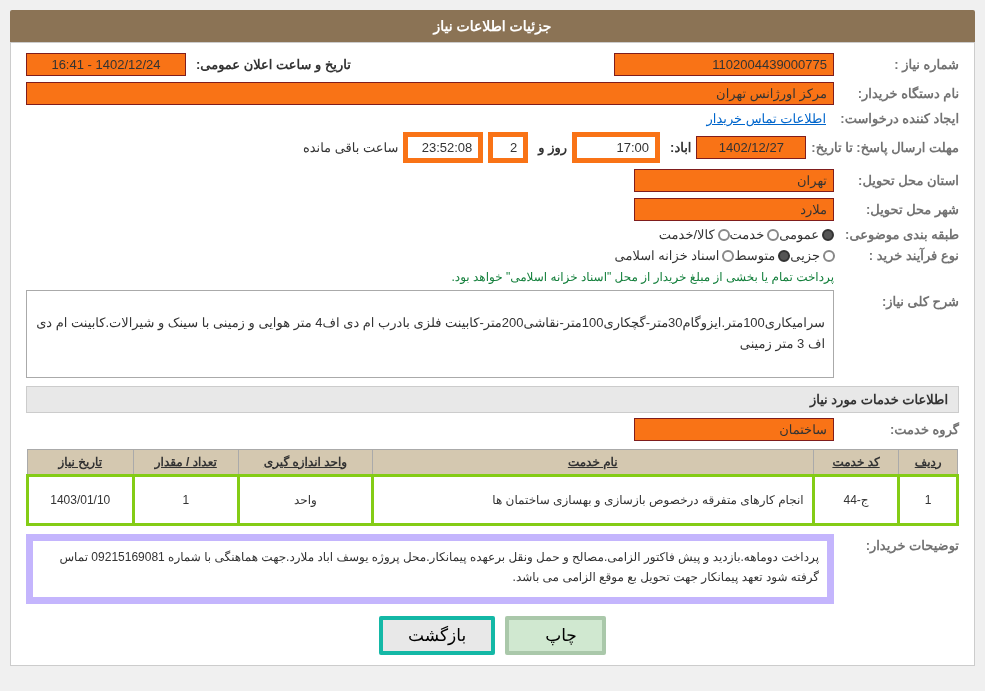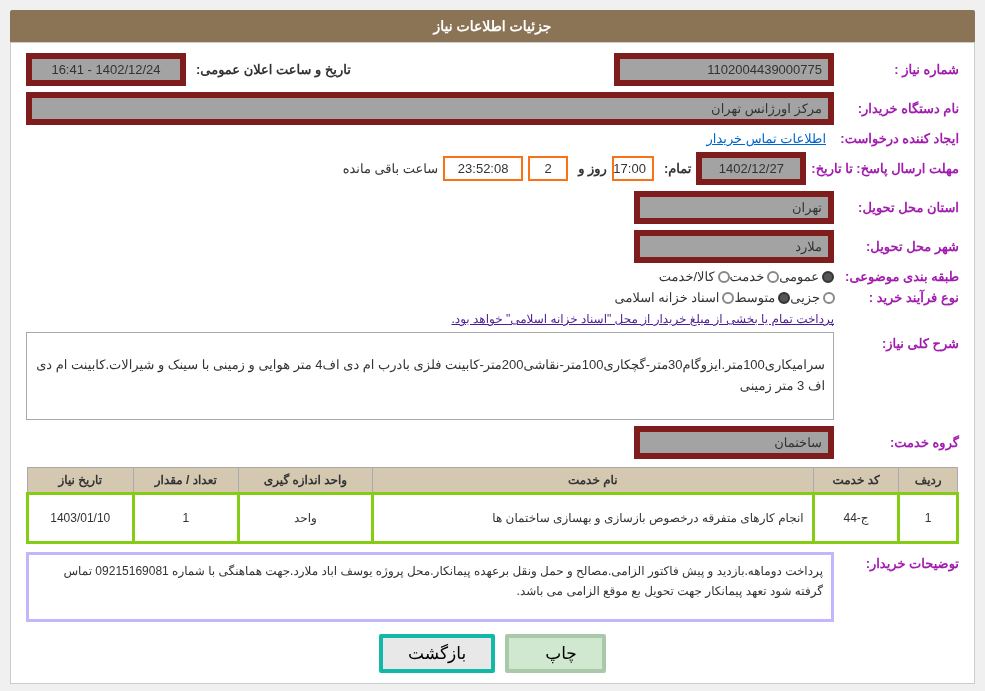--- a/index.html
+++ b/index.html
@@ -33,39 +33,38 @@
     }
     .form-row {
       display: flex;
       align-items: center;
       margin-bottom: 6px;
       gap: 5px;
     }
     .label-cell {
       text-align: right;
       font-weight: bold;
-      color: #a21caf;
+      color: #737373;
       white-space: nowrap;
       min-width: 120px;
       flex-shrink: 0;
     }
     .value-box {
-      border: 6px solid #7f1d1d;
-      background: #a3a3a3;
+      border: 1px solid #7f1d1d;
+      background: #f97316;
       padding: 3px 6px;
       min-height: 22px;
       flex: 1;
       text-align: right;
     }
     .value-box-sm {
-      border: 2px solid #f97316;
+      border: 5px solid #f97316;
       background: white;
       padding: 3px 6px;
       min-height: 22px;
-      text-align: center;
     }
     .link-style {
       color: #0066cc;
       cursor: pointer;
       text-decoration: underline;
     }
     .section-title {
       background: #e8e8e8;
       border: 1px solid #ccc;
       padding: 5px 10px;
@@ -112,31 +111,32 @@
       width: 100%;
       border-collapse: collapse;
       font-size: 12px;
     }
     .data-table th {
       background: #d4c8b0;
       border: 1px solid #aaa;
       padding: 5px 8px;
       text-align: center;
       font-weight: bold;
+      text-decoration: underline;
     }
     .data-table td {
       border: 3px solid #84cc16;
       padding: 16px 8px;
       text-align: center;
     }
     .data-table tr:nth-child(even) td {
       background: #f9f9f9;
     }
     .comment-box {
-      border: 3px solid #c4b5fd;
+      border: 7px solid #c4b5fd;
       background: white;
       padding: 6px 8px;
       min-height: 70px;
       width: 100%;
       text-align: right;
       line-height: 1.7;
       font-size: 12px;
     }
     .button-row {
       display: flex;
@@ -156,23 +156,22 @@
     .btn-print {
       background: #d0e8d0;
       border-color: #aac8aa;
       padding-left: 36px;
     }
     .inner-wrapper {
       position: relative;
     }
     .note-text {
       font-size: 12px;
-      color: #4c1d95;
+      color: #15803d;
       margin-bottom: 4px;
-      text-decoration: underline;
     }
     .inline-label {
       font-weight: bold;
       white-space: nowrap;
       margin-left: 5px;
     }
   </style>
 </head>
 <body>
 
@@ -195,22 +194,22 @@
       </div>
 
       <div class="form-row">
         <span class="label-cell">ایجاد کننده درخواست:</span>
         <span class="link-style" style="white-space:nowrap; margin-right:8px;">اطلاعات تماس خریدار</span>
       </div>
 
       <div class="form-row">
         <span class="label-cell">مهلت ارسال پاسخ: تا تاریخ:</span>
         <div class="value-box" style="max-width:110px; text-align:center;">1402/12/27</div>
-        <span class="inline-label">تمام:</span>
-        <div class="value-box-sm" style="width:42px;">17:00</div>
+        <span class="inline-label">اباد:</span>
+        <div class="value-box-sm" style="width:88px;">17:00</div>
         <span class="inline-label">روز و</span>
         <div class="value-box-sm" style="width:40px;">2</div>
         <div class="value-box-sm" style="width:80px;">23:52:08</div>
         <span>ساعت باقی مانده</span>
       </div>
 
       <div class="form-row">
         <span class="label-cell">استان محل تحویل:</span>
         <div class="value-box" style="max-width:200px;">تهران</div>
       </div>
@@ -257,20 +256,21 @@
         <div style="width:100%; padding-right:125px; margin-top:2px;">
           <span class="note-text">پرداخت تمام یا بخشی از مبلغ خریدار از محل "اسناد خزانه اسلامی" خواهد بود.</span>
         </div>
       </div>
 
       <div class="form-row" style="align-items: flex-start;">
         <span class="label-cell" style="padding-top:4px;">شرح کلی نیاز:</span>
         <div class="description-box">سرامیکاری100متر.ایزوگام30متر-گچکاری100متر-نقاشی200متر-کابینت فلزی بادرب ام دی اف4 متر هوایی و زمینی با سینک و شیرالات.کابینت ام دی اف 3 متر زمینی</div>
       </div>
 
+      <div class="section-title">اطلاعات خدمات مورد نیاز</div>
 
       <div class="form-row">
         <span class="label-cell">گروه خدمت:</span>
         <div class="value-box" style="max-width:200px;">ساختمان</div>
       </div>
 
       <div class="table-section">
         <table class="data-table">
           <thead>
             <tr>

